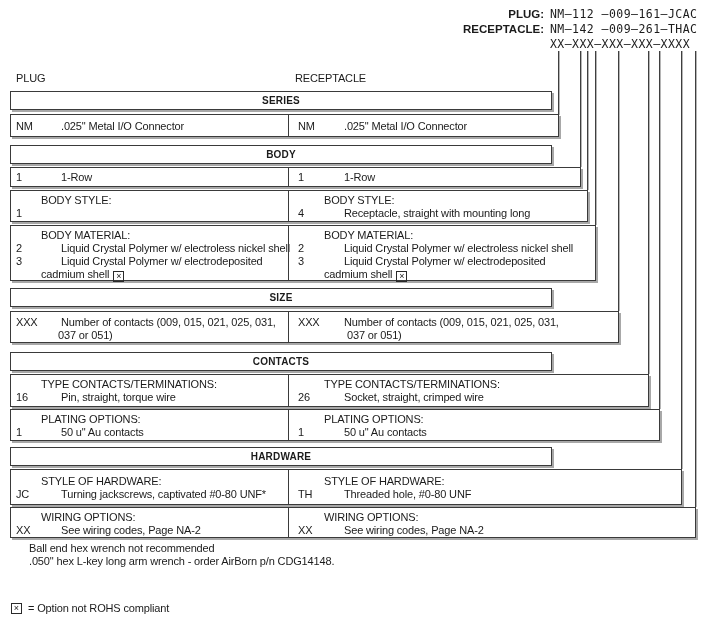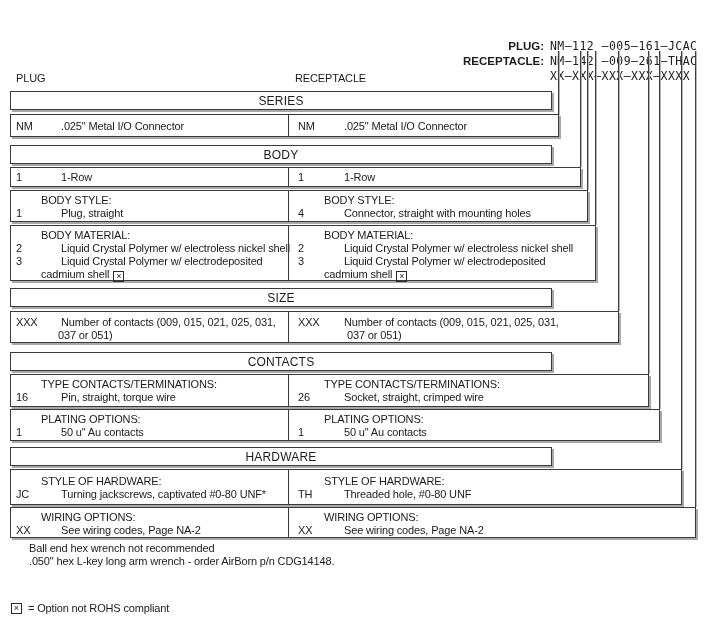--- a/index.html
+++ b/index.html
@@ -4,31 +4,31 @@
 <style>
   html,body{margin:0;padding:0;background:#fff;}
   .page{
     position:relative;width:722px;height:629px;background:#ffffff;
     font-family:"Liberation Sans","DejaVu Sans",sans-serif;
     color:#1b1b1b;font-size:11px;line-height:13px;letter-spacing:-0.15px;
     overflow:hidden;
   }
   .nw{white-space:nowrap;}
   
-  .pn-line{position:absolute;left:440px;display:flex;align-items:baseline;margin-top:32px;}
+  .pn-line{position:absolute;left:440px;display:flex;align-items:baseline;}
   .pn-label{width:104px;text-align:right;font-weight:bold;font-size:11.5px;letter-spacing:0;}
   .pn-value{margin-left:6px;font-family:"DejaVu Sans Mono","Liberation Mono",monospace;
             font-size:11.5px;letter-spacing:0.45px;}
   
   .col-label{position:absolute;top:72px;font-size:11px;}
   
   .hdr{
     position:absolute;left:10px;width:542px;height:19px;box-sizing:border-box;
     border:1px solid #3a3a3a;box-shadow:2px 2px 0 #a8a8a8;
-    text-align:center;font-weight:normal;font-size:12px;line-height:18px;letter-spacing:0.2px;
+    text-align:center;font-weight:bold;font-size:10px;line-height:18px;letter-spacing:0.2px;
     background:#fff;
   }
   
   .row{
     position:absolute;left:10px;box-sizing:border-box;background:#fff;
     border:1px solid #3a3a3a;box-shadow:2px 2px 0 #a8a8a8;
   }
   .vdiv{position:absolute;left:277px;top:0;bottom:0;width:1px;background:#3a3a3a;}
   .cell{position:absolute;top:0;bottom:0;overflow:visible;}
   .cell.l{left:0;width:277px;}
@@ -58,21 +58,21 @@
   .rohs{position:absolute;left:11px;top:602px;display:flex;align-items:center;}
   .rohs .xbox{margin-left:0;margin-right:6px;vertical-align:0;}
 </style>
 </head>
 <body>
 
 <div class="page">
 
   <div class="pn-line" style="top:8px">
     <span class="pn-label">PLUG:</span>
-    <span class="pn-value">NM–112 –005–161–JCAC</span>
+    <span class="pn-value">NM–112 –009–161–JCAC</span>
   </div>
   <div class="pn-line" style="top:23px">
     <span class="pn-label">RECEPTACLE:</span>
     <span class="pn-value">NM–142 –009–261–THAC</span>
   </div>
   <div class="pn-line" style="top:38px">
     <span class="pn-label"></span>
     <span class="pn-value">XX–XXX–XXX–XXX–XXXX</span>
   </div>
 
@@ -121,29 +121,28 @@
         <span class="desc">1-Row</span>
       </div>
     </div>
   </div>
 
   <div class="row" style="top:190px;width:578px;height:32px">
     <div class="cell l">
       <div class="lbl pt3">BODY STYLE:</div>
       <div class="entry">
         <span class="code">1</span>
-        <span class="desc">Plug, straight</span>
       </div>
     </div>
     <div class="vdiv"></div>
     <div class="cell r">
       <div class="lbl pt3">BODY STYLE:</div>
       <div class="entry">
         <span class="code">4</span>
-        <span class="desc">Connector, straight with mounting holes</span>
+        <span class="desc">Receptacle, straight with mounting long</span>
       </div>
     </div>
   </div>
 
   <div class="row" style="top:225px;width:586px;height:56px">
     <div class="cell l">
       <div class="lbl pt3">BODY MATERIAL:</div>
       <div class="entry">
         <span class="code">2</span>
         <span class="desc">Liquid Crystal Polymer w/ electroless nickel shell</span>

